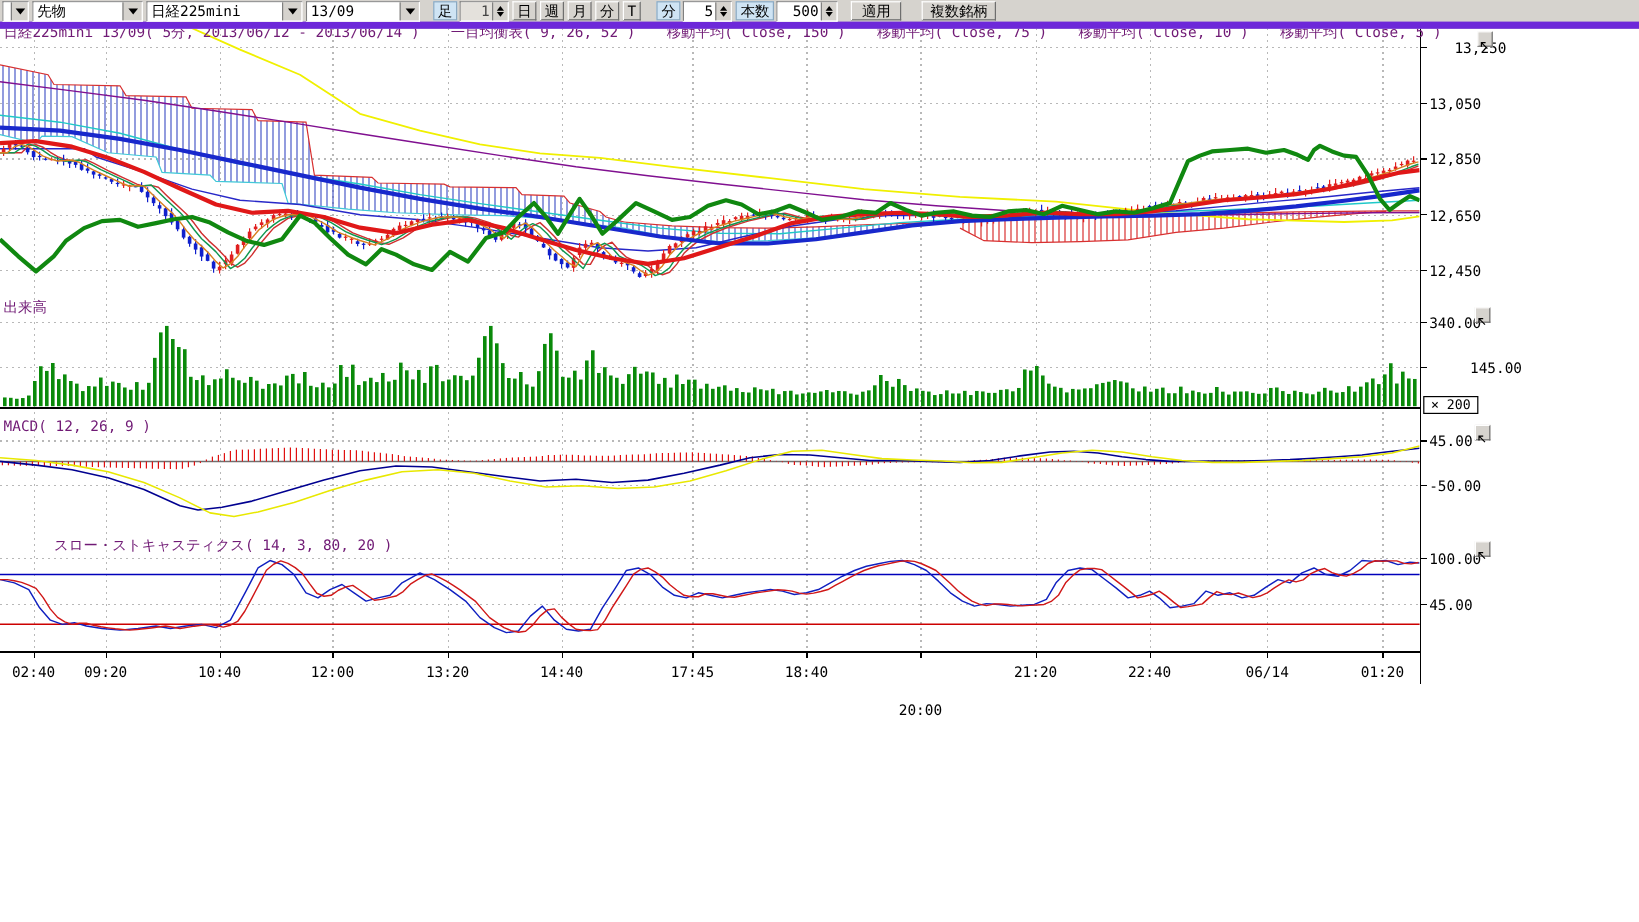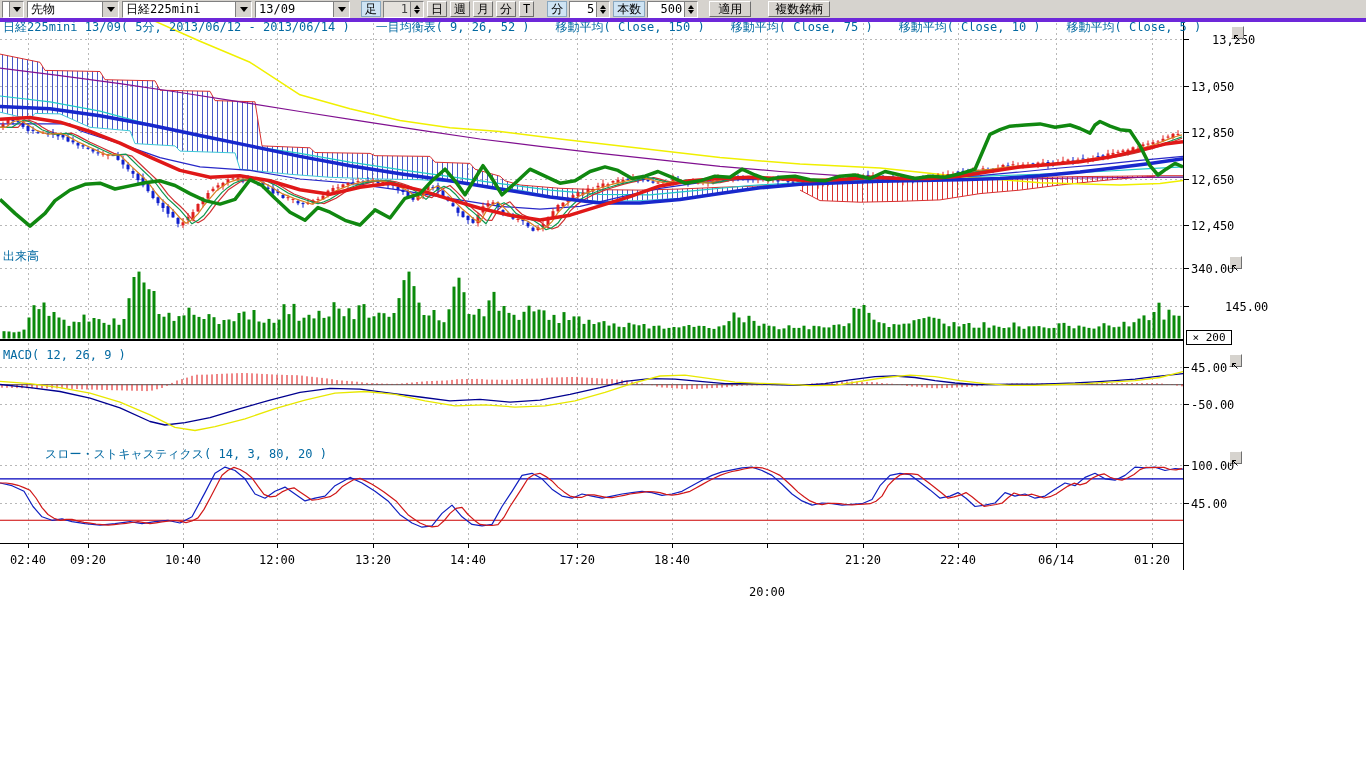--- a/index.html
+++ b/index.html
@@ -1,40 +1,40 @@
 <!DOCTYPE html>
 <html><head>
 <meta charset="utf-8">
 <style>
   html,body{margin:0;padding:0;width:1366px;height:768px;background:#fff;overflow:hidden;
     font-family:"DejaVu Sans Mono","Liberation Sans",sans-serif;}
   
   #toolbar{position:absolute;left:0;top:0;width:1366px;height:18px;background:#d6d3ce;
-    border-bottom:4px solid #6d28d9;display:flex;align-items:center;font-size:12px;z-index:30;}
+    border-bottom:6px solid #6d28d9;display:flex;align-items:center;font-size:12px;z-index:30;}
   .combo{display:flex;height:15px;margin-left:3px;background:#fff;border:1px solid;
     border-color:#808080 #fff #fff #808080;}
   .combo .field{flex:1;padding:0 3px;line-height:14px;white-space:nowrap;overflow:hidden;background:#fff;color:#000;}
   .combo .drop{width:15px;background:#d6d3ce;border-left:1px solid #808080;display:flex;align-items:center;justify-content:center;}
   .tri{width:0;height:0;border-left:4px solid transparent;border-right:4px solid transparent;border-top:5px solid #000;}
   .tb-btn{height:16px;margin-left:3px;padding:0 3px;font-size:12px;line-height:13px;background:#d6d3ce;
     border:1px solid;border-color:#fff #6e6e6e #6e6e6e #fff;color:#000;
     font-family:"DejaVu Sans Mono","Liberation Sans",sans-serif;}
   .tb-btn.lit{background:#cfe4f4;border-color:#8aa8c0 #8aa8c0 #8aa8c0 #8aa8c0;}
   .spin{display:flex;height:15px;margin-left:2px;border:1px solid;border-color:#808080 #fff #fff #808080;background:#fff;}
   .spin .val{width:22px;text-align:right;padding:0 2px;line-height:14px;background:#fff;}
   .spin.dis .val{background:#e4e1dc;color:#444;}
   .spin .spinbtn{width:12px;background:#d6d3ce;border-left:1px solid #808080;display:flex;flex-direction:column;
     align-items:center;justify-content:center;gap:1px;}
   .spin .up{width:0;height:0;border-left:3px solid transparent;border-right:3px solid transparent;border-bottom:4px solid #000;}
   .spin .dn{width:0;height:0;border-left:3px solid transparent;border-right:3px solid transparent;border-top:4px solid #000;}
   .gap{display:inline-block;}
   
   #chartwrap{position:absolute;left:0;top:0;width:1366px;height:768px;background:#fff;}
   #chartsvg{position:absolute;left:0;top:0;}
-  .ovl{position:absolute;font-size:12px;color:#0369a1;white-space:nowrap;z-index:10;line-height:13px;}
+  .ovl{position:absolute;font-size:12px;color:#701a75;white-space:nowrap;z-index:10;line-height:13px;}
   .legendrow{display:flex;gap:26px;}
   .axlbl{position:absolute;font-size:12px;color:#000;z-index:10;white-space:nowrap;}
   .tmlbl{position:absolute;font-size:12px;color:#000;z-index:10;width:60px;text-align:center;}
   #vmult{position:absolute;left:1186px;top:330px;width:44px;height:13px;border:1px solid #000;background:#fff;
     font-size:11px;line-height:13px;text-align:center;z-index:10;}
   .panebtn{position:absolute;width:11px;height:11px;background:#d6d3ce;border:1px solid;
     border-color:#fff #707070 #707070 #fff;z-index:12;}
 </style>
 </head>
 <body>
@@ -1236,21 +1236,21 @@
       <div class="axlbl" style="left:1191px;top:361px;">45.00</div>
       <div class="axlbl" style="left:1191px;top:398px;">-50.00</div>
       <div class="axlbl" style="left:1191px;top:459px;">100.00</div>
       <div class="axlbl" style="left:1191px;top:497px;">45.00</div>
       <div class="tmlbl" style="left:-2px;top:553px;">02:40</div>
       <div class="tmlbl" style="left:58px;top:553px;">09:20</div>
       <div class="tmlbl" style="left:153px;top:553px;">10:40</div>
       <div class="tmlbl" style="left:247px;top:553px;">12:00</div>
       <div class="tmlbl" style="left:343px;top:553px;">13:20</div>
       <div class="tmlbl" style="left:438px;top:553px;">14:40</div>
-      <div class="tmlbl" style="left:547px;top:553px;">17:20</div>
+      <div class="tmlbl" style="left:547px;top:553px;">17:45</div>
       <div class="tmlbl" style="left:642px;top:553px;">18:40</div>
       <div class="tmlbl" style="left:737px;top:553px;margin-top:32px;">20:00</div>
       <div class="tmlbl" style="left:833px;top:553px;">21:20</div>
       <div class="tmlbl" style="left:928px;top:553px;">22:40</div>
       <div class="tmlbl" style="left:1026px;top:553px;">06/14</div>
       <div class="tmlbl" style="left:1122px;top:553px;">01:20</div>
     </div>
 </div>
 
 </body></html>

